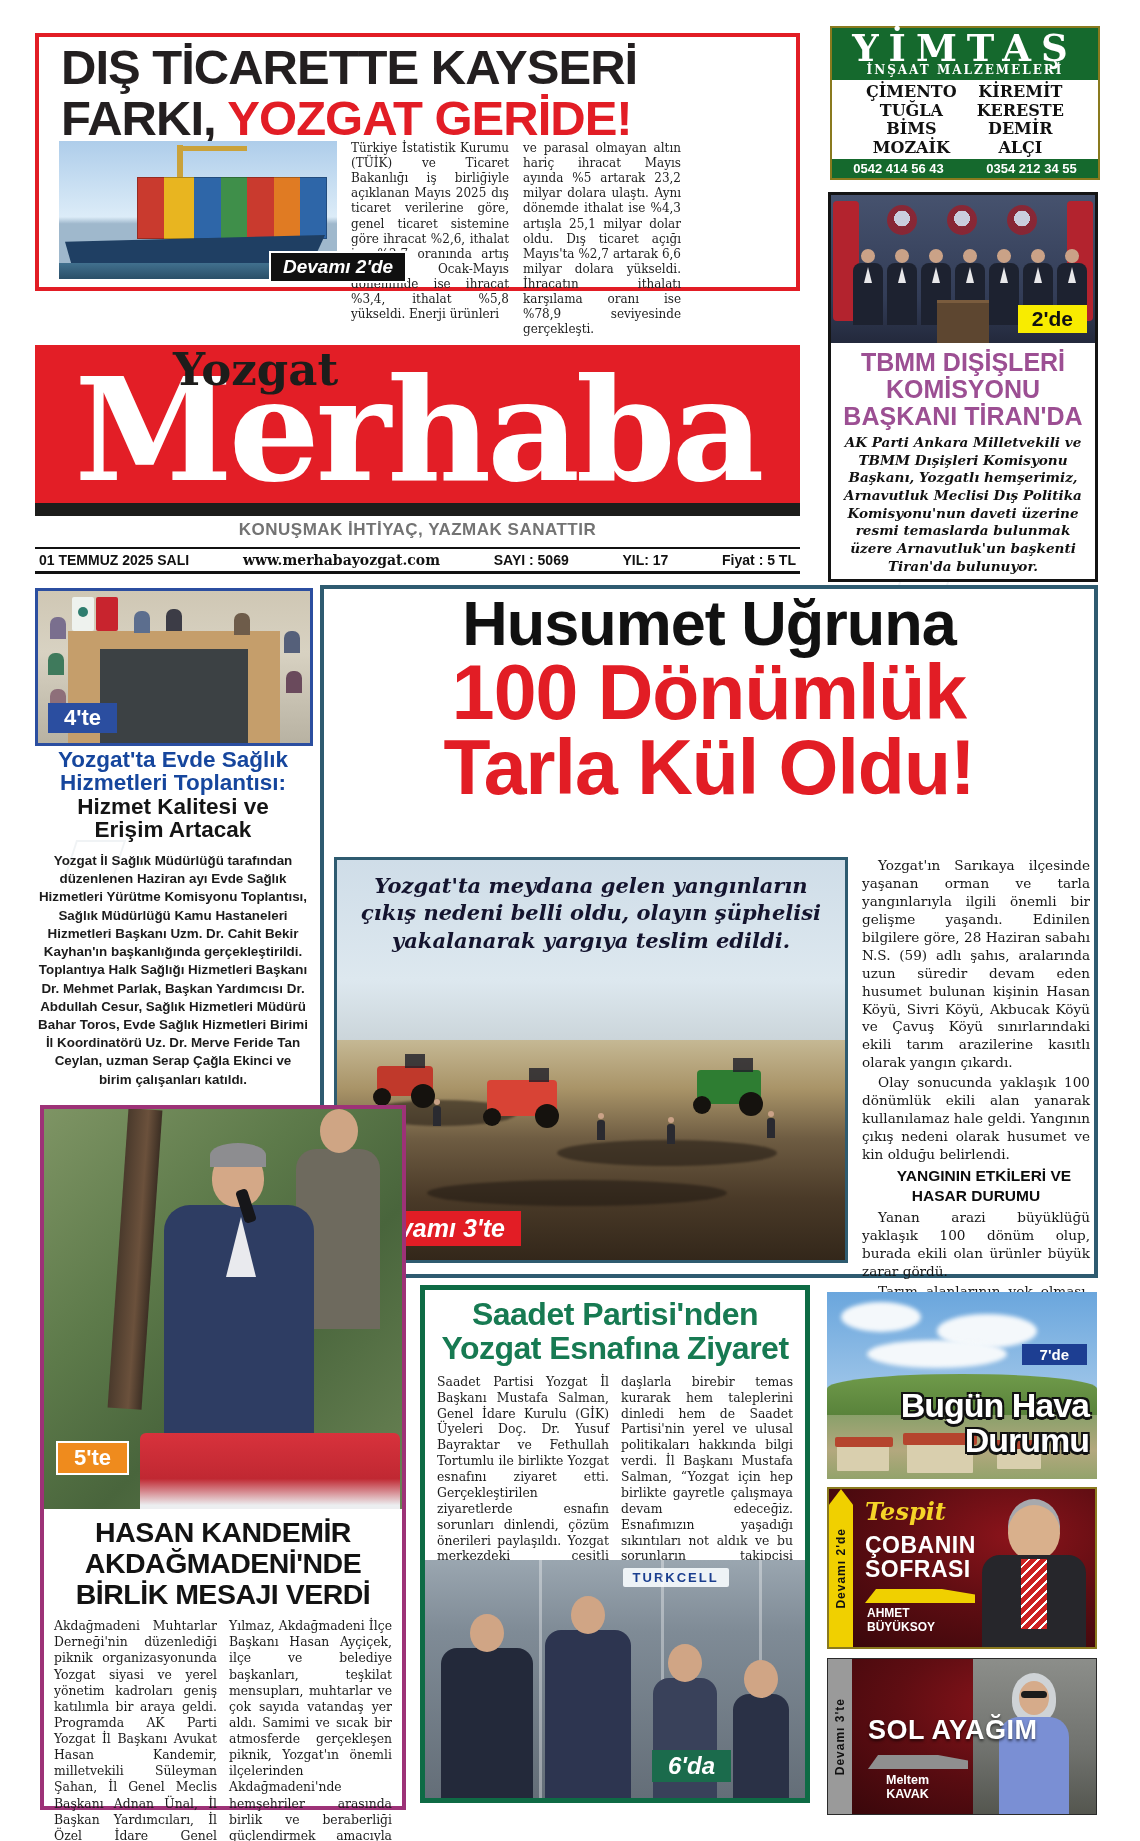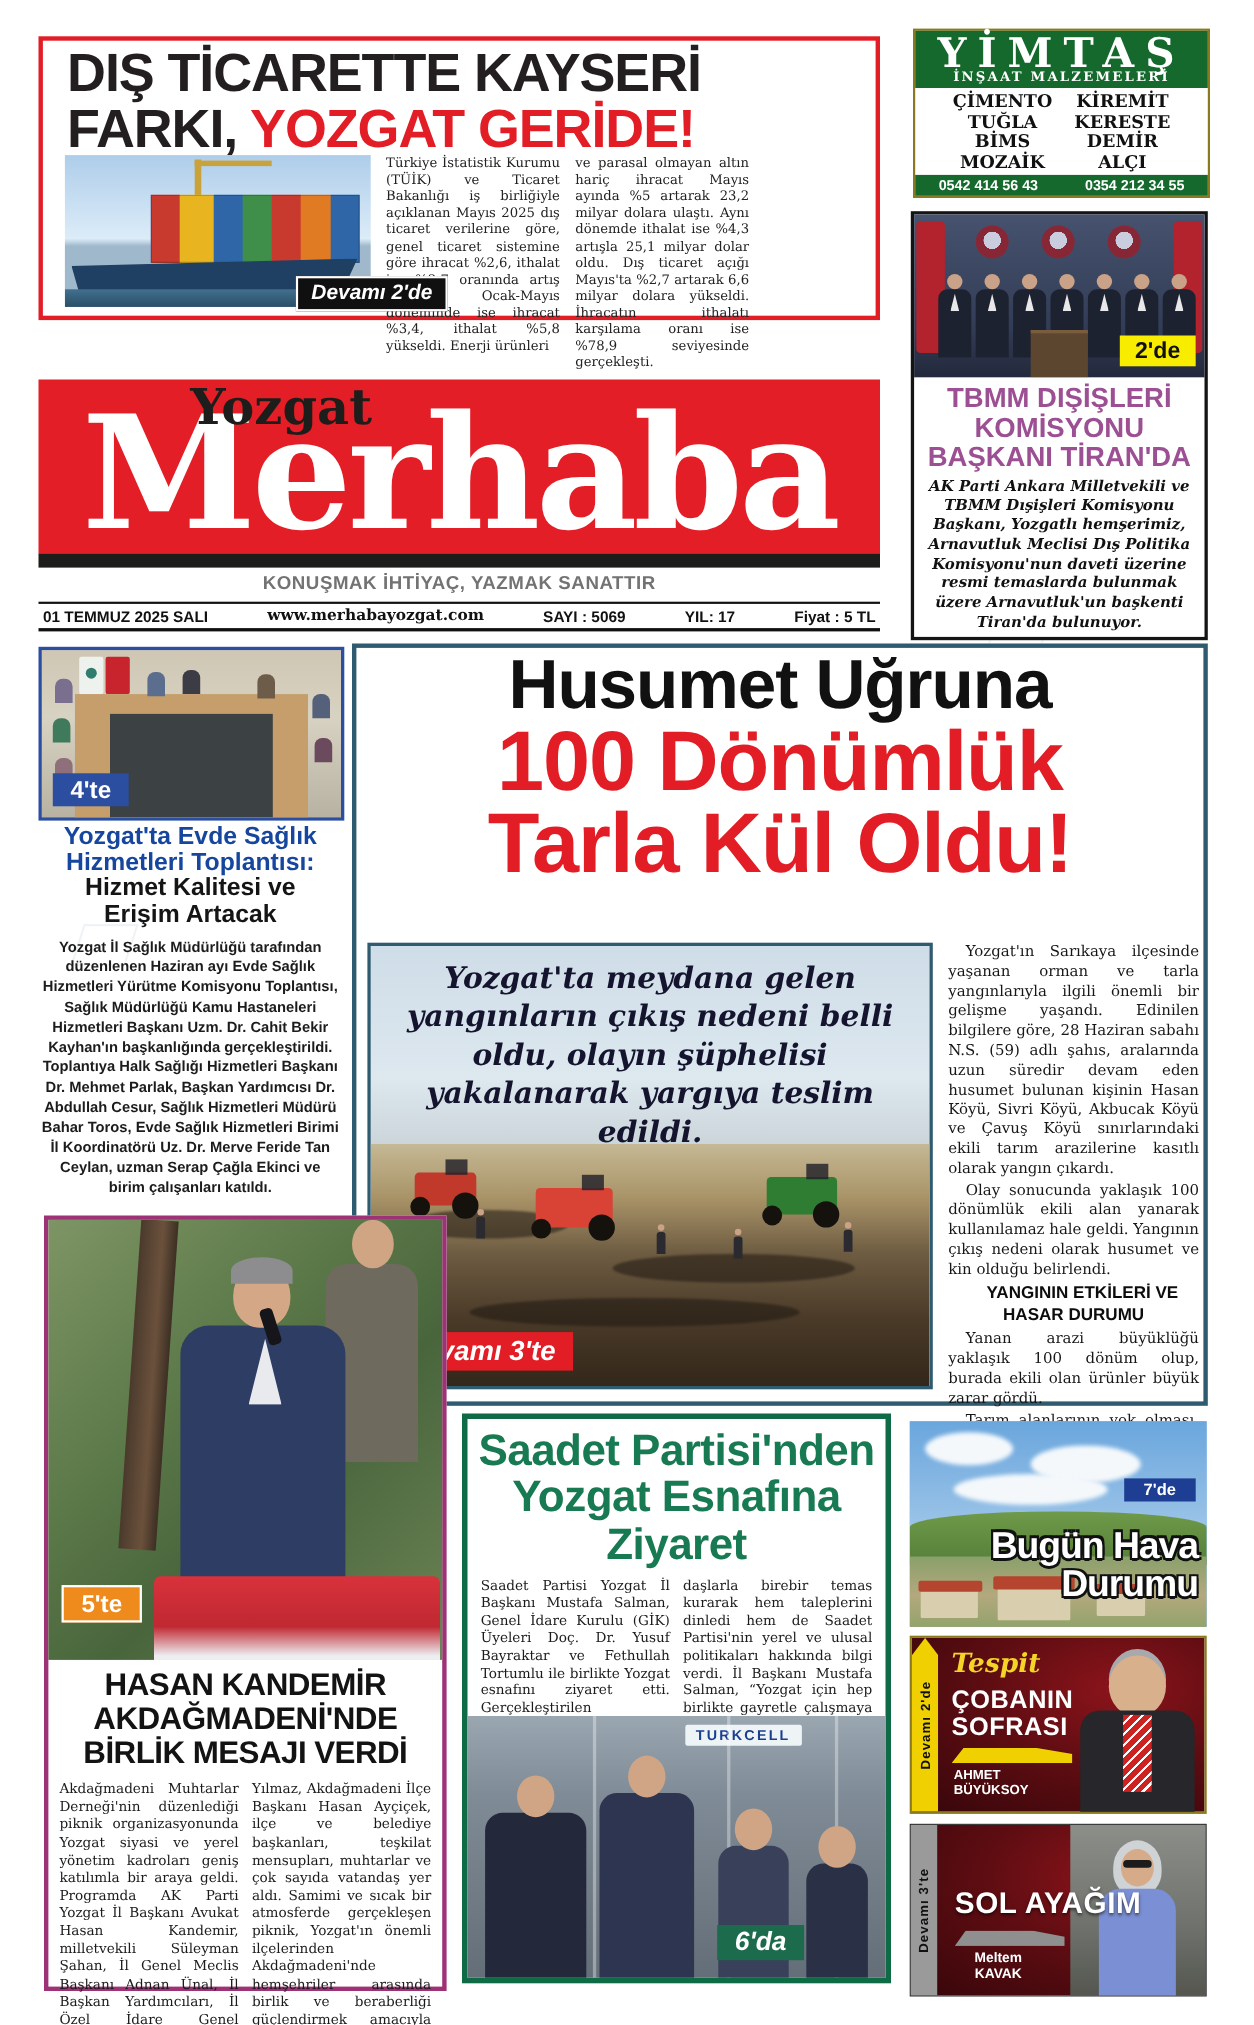--- a/index.html
+++ b/index.html
@@ -81,21 +81,21 @@
   .health-body{left:37px;top:852px;width:272px;text-align:center;font-weight:700;font-size:13.4px;line-height:1.36;color:#1c1c1c;}
 
   
   .fire-box{left:320px;top:585px;width:778px;height:693px;border:4px solid #2e5b70;background:#fff;box-sizing:border-box;}
   .fire-h{width:100%;text-align:center;font-weight:900;line-height:.98;letter-spacing:-1px;}
   .fire-h .l1{font-size:63px;color:#111;display:block;margin-top:4px;}
   .fire-h .l2{font-size:77px;color:#e21d25;display:block;}
   .fire-h .l3{font-size:77px;color:#e21d25;display:block;}
   .lead-box{position:absolute;left:10px;top:268px;width:508px;height:400px;border:3px solid #2e5b70;overflow:hidden;
             background:linear-gradient(180deg,#cfdde8 0%,#dde8ef 30%,#cbd5da 45%);}
-  .lead-text{position:relative;font-family:"DejaVu Serif",serif;font-weight:700;font-style:italic;font-size:27px;line-height:1.3;color:#14142e;text-align:center;padding:12px 18px 6px;}
+  .lead-text{position:relative;font-family:"DejaVu Serif",serif;font-weight:700;font-style:italic;font-size:21px;line-height:1.3;color:#14142e;text-align:center;padding:12px 18px 6px;}
   .field{position:absolute;left:0;bottom:0;width:100%;height:55%;
          background:linear-gradient(180deg,#c5b894 0%,#a99468 22%,#6e5c42 45%,#4a3a28 72%,#33271a 100%);}
   .scorch{position:absolute;width:150px;height:26px;background:#1f1812;border-radius:50%;opacity:.55;filter:blur(1px);}
   .tractor{position:absolute;width:56px;height:30px;border-radius:4px;}
   .tractor::before{content:"";position:absolute;left:-4px;bottom:-10px;width:18px;height:18px;border-radius:50%;background:#15120e;}
   .tractor::after{content:"";position:absolute;right:-2px;bottom:-12px;width:24px;height:24px;border-radius:50%;background:#15120e;}
   .cab{position:absolute;top:-12px;right:8px;width:20px;height:14px;background:rgba(30,30,40,.8);}
   .farmer{position:absolute;width:8px;height:20px;background:#2a2a30;border-radius:3px 3px 0 0;}
   .farmer::before{content:"";position:absolute;top:-7px;left:1px;width:6px;height:6px;border-radius:50%;background:#caa287;}
   .badge-d3{position:absolute;left:14px;bottom:14px;background:#e21d25;color:#fff;font-weight:900;font-style:italic;font-size:25px;padding:3px 16px;}
@@ -116,21 +116,21 @@
   .kan-man2{position:absolute;left:252px;top:40px;width:84px;height:180px;background:#6e6a5e;border-radius:20px 20px 0 0;}
   .kan-man2::before{content:"";position:absolute;top:-40px;left:24px;width:38px;height:44px;border-radius:50%;background:#cfa584;}
   .lectern{position:absolute;left:96px;bottom:0;width:260px;height:76px;background:linear-gradient(180deg,#d8323c 0%,#c02832 60%,#eceef0 95%);border-radius:6px 6px 0 0;}
   .badge-5{position:absolute;left:12px;bottom:34px;background:#ef8b1d;color:#fff;font-weight:900;font-size:22px;padding:2px 16px;border:2px solid #fff;}
   .kan-h{text-align:center;font-weight:900;font-size:28.5px;line-height:1.09;color:#131313;margin-top:8px;letter-spacing:-.5px;}
   .kan-cols{display:flex;gap:12px;padding:8px 10px 0;}
   .kan-col{font-family:"DejaVu Serif",serif;font-size:12.4px;line-height:1.30;text-align:justify;color:#1b1b1b;flex:1;}
 
   
   .saa-box{left:420px;top:1285px;width:390px;height:518px;border:5px solid #0e6b45;background:#fff;box-sizing:border-box;}
-  .saa-h{text-align:center;font-weight:900;color:#177a52;font-size:40px;line-height:1.06;margin-top:8px;letter-spacing:-.5px;}
+  .saa-h{text-align:center;font-weight:900;color:#177a52;font-size:32px;line-height:1.06;margin-top:8px;letter-spacing:-.5px;}
   .saa-cols{display:flex;gap:12px;padding:8px 12px 0;}
   .saa-col{font-family:"DejaVu Serif",serif;font-size:12.4px;line-height:1.28;text-align:justify;color:#1b1b1b;flex:1;}
   .saa-photo{position:absolute;left:0;bottom:0;width:100%;height:238px;overflow:hidden;
      background:linear-gradient(180deg,#9aa6b0 0%,#7f8b96 30%,#646e78 100%);}
   .shopsign{position:absolute;left:52%;top:8px;background:#eef3f6;color:#1b3f8f;font-weight:900;font-size:13px;letter-spacing:2px;padding:2px 10px;border-radius:2px;}
   .glass{position:absolute;top:0;bottom:0;width:3px;background:rgba(255,255,255,.35);}
   .sman{position:absolute;bottom:0;border-radius:16px 16px 0 0;background:#23293a;}
   .sman::before{content:"";position:absolute;left:50%;transform:translateX(-50%);top:-34px;width:34px;height:38px;border-radius:50%;background:#d0a585;}
   .badge-6{position:absolute;right:74px;bottom:16px;background:#1b6b4c;color:#fff;font-weight:900;font-style:italic;font-size:24px;padding:2px 16px;}
 

